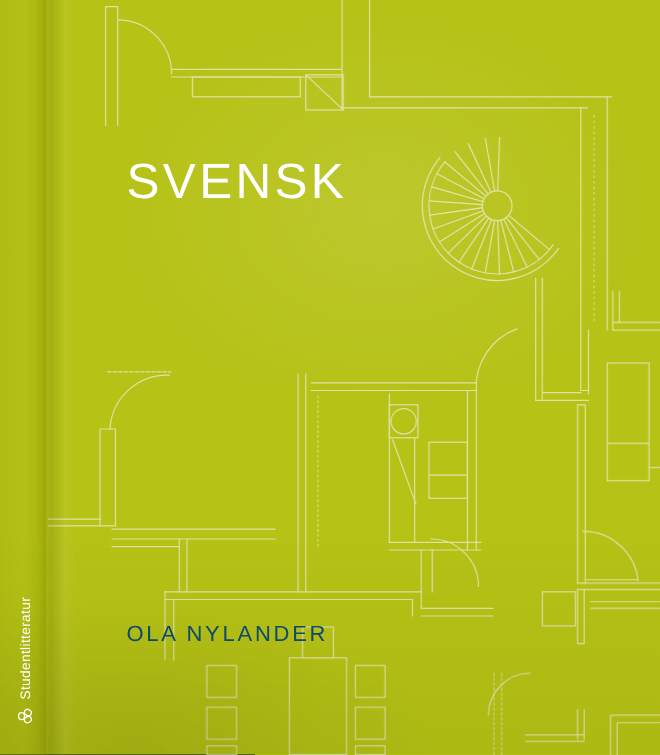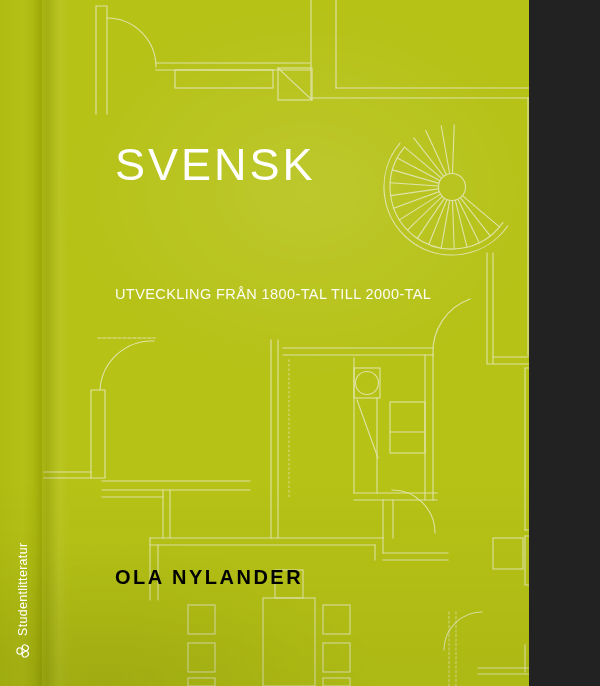--- a/index.html
+++ b/index.html
@@ -1,17 +1,17 @@
 <!DOCTYPE html>
 <html><head>
 <meta charset="utf-8">
 <style>
   html,body{margin:0;padding:0;background:#222;}
   .book{
-    position:relative;width:529px;height:686px;overflow:hidden;
+    position:relative;width:600px;height:686px;overflow:hidden;
     background:#b6c216;
     font-family:"Liberation Sans", sans-serif;
   }
   
   .spine{
     position:absolute;left:0;top:0;width:42px;height:686px;
     background:linear-gradient(90deg,#b0bc12 0%,#b4c016 55%,#a6b20b 100%);
   }
   
   .hinge{
@@ -36,22 +36,22 @@
   }
   .t-bold{
     font-size:46px;font-weight:bold;letter-spacing:-0.5px;line-height:1;
     height:43px;
   }
   .subtitle{
     position:absolute;left:115px;top:286px;color:rgba(255,255,255,0.95);
     font-size:14.5px;font-weight:normal;letter-spacing:0.4px;
   }
   .author{
-    position:absolute;left:115px;top:566px;color:#000000;
-    font-size:20px;font-weight:bold;letter-spacing:2.5px;
+    position:absolute;left:115px;top:566px;color:#0c4a6e;
+    font-size:20px;font-weight:normal;letter-spacing:2.5px;
   }
   .publisher{
     position:absolute;left:14px;top:660px;
     transform:rotate(-90deg);transform-origin:0 0;
     display:flex;align-items:center;gap:6px;
     color:#ffffff;white-space:nowrap;
   }
   .publisher-name{font-size:12.5px;letter-spacing:0.3px;}
 </style>
 </head>
@@ -144,21 +144,20 @@
     </g>
   </svg>
 
   <div class="hinge"></div>
   <div class="vignette"></div>
 
   <div class="title-block">
     <div class="t-light">SVENSK</div>
   </div>
 
-  <div class="subtitle">UTVECKLING FRÅN 1800-TAL TILL 2000-TAL</div>
 
   <div class="author">OLA NYLANDER</div>
 
   <div class="publisher">
     <svg width="18" height="18" viewBox="0 0 20 20" fill="none" stroke="#ffffff" stroke-width="1.3">
       <ellipse cx="10" cy="6.2" rx="3.6" ry="3.0"></ellipse>
       <ellipse cx="6.4" cy="12.6" rx="3.6" ry="3.0" transform="rotate(60 6.4 12.6)"></ellipse>
       <ellipse cx="13.6" cy="12.6" rx="3.6" ry="3.0" transform="rotate(-60 13.6 12.6)"></ellipse>
     </svg>
     <span class="publisher-name">Studentlitteratur</span>

